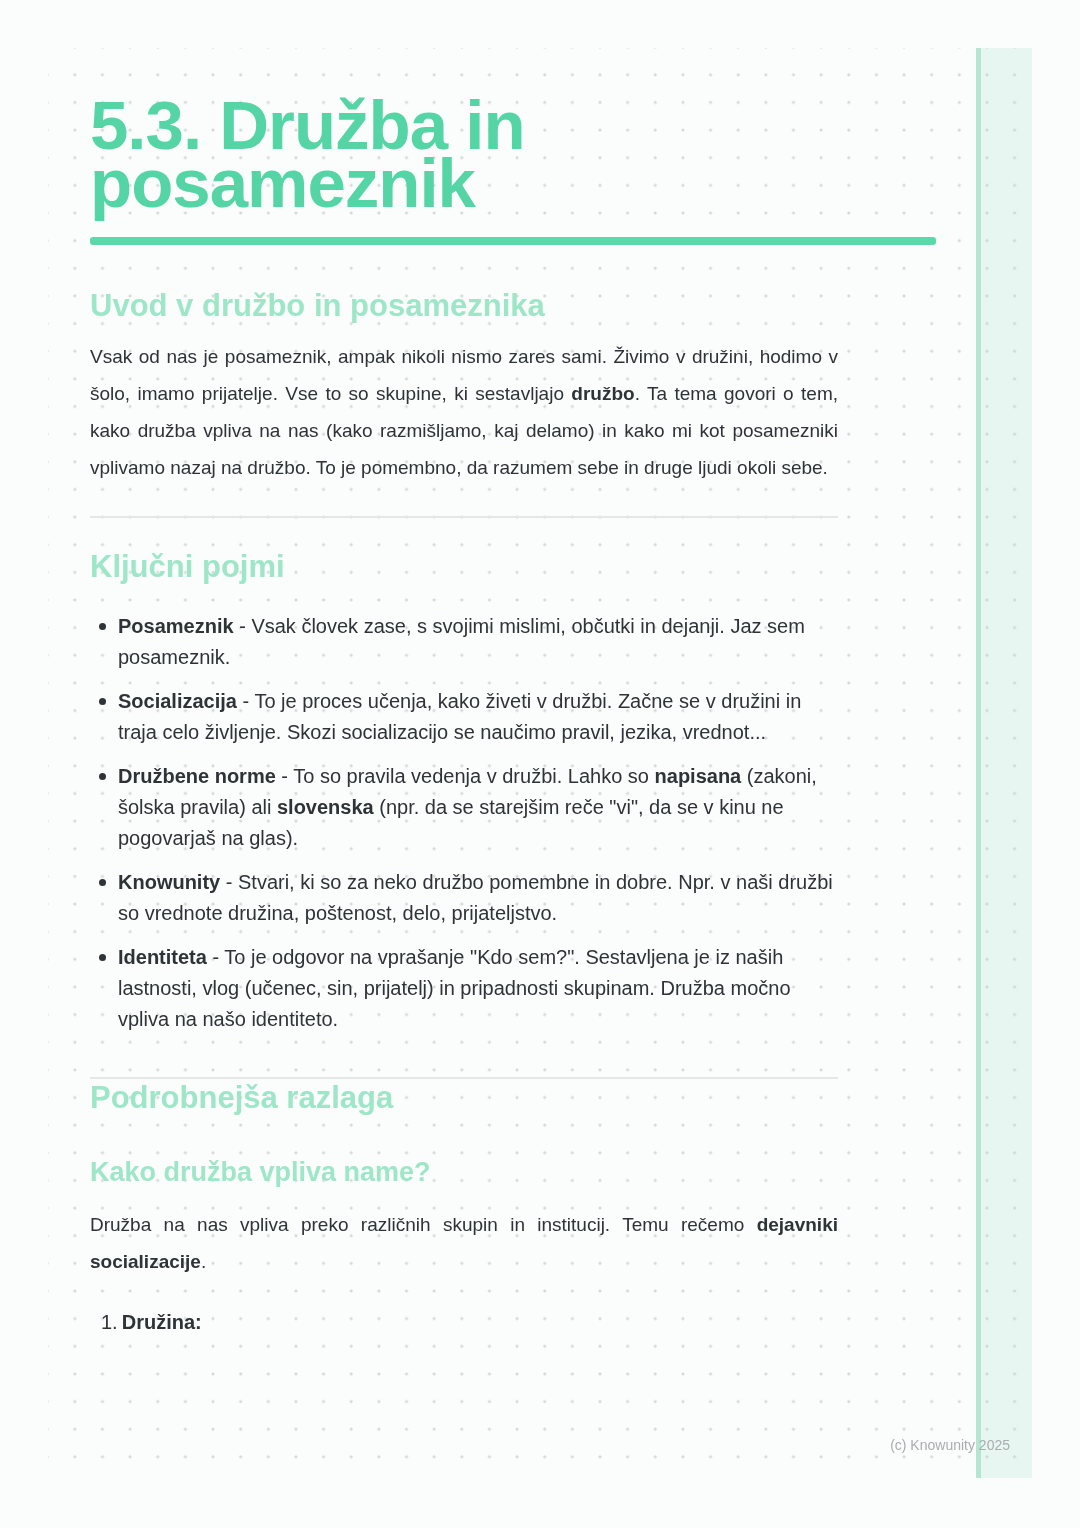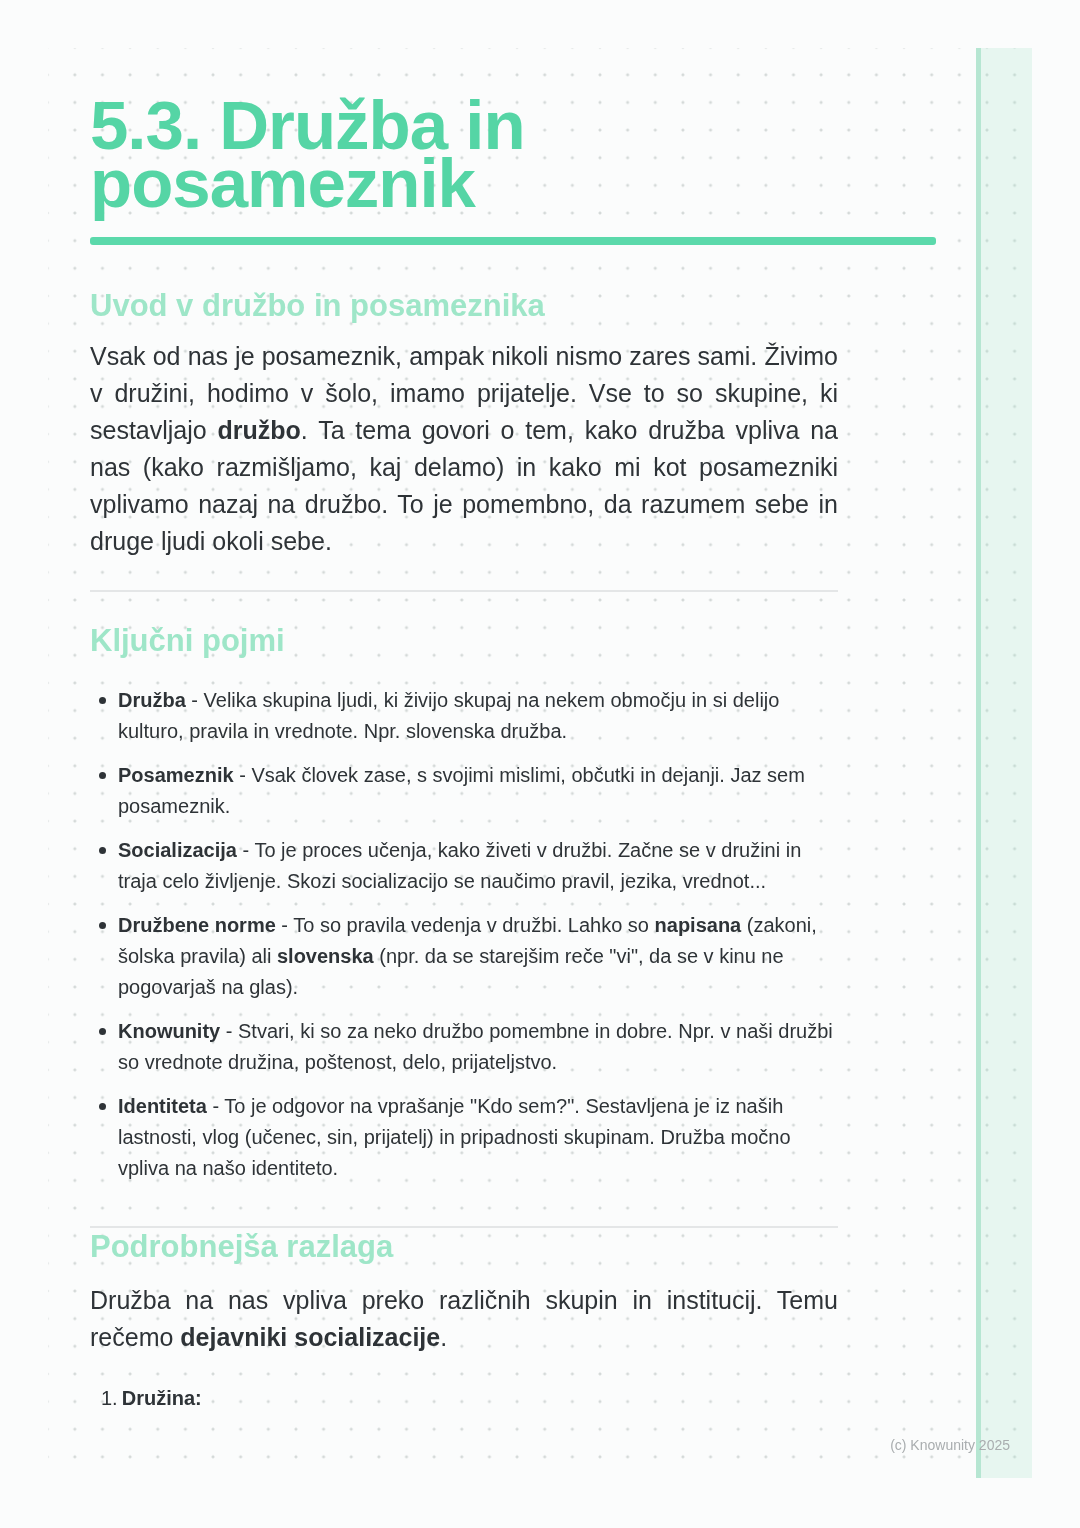--- a/index.html
+++ b/index.html
@@ -72,21 +72,21 @@
   h2.sec.detail  { }
   h3.subsec {
     margin: 40px 0 0 0;
     font-size: 27px;
     line-height: 33px;
     font-weight: 700;
     color: #9ee6c8;
   }
   p.body {
     margin: 0;
-    font-size: 25px;
+    font-size: 19px;
     line-height: 37px;
     color: #2e3337;
     text-align: justify;
   }
   p.body.p1 { margin-top: 14px; }
   p.body.p2 { margin-top: 17px; }
   .divider {
     margin-top: 30px;
     width: 748px;
     height: 2px;
@@ -165,31 +165,31 @@
     <h1 class="doc-title">5.3. Družba in posameznik</h1>
     <div class="title-bar"></div>
 
     <h2 class="sec intro">Uvod v družbo in posameznika</h2>
     <p class="body p1"><span>Vsak od nas je posameznik, ampak nikoli nismo zares sami. Živimo v družini, hodimo v šolo, imamo prijatelje. Vse to so skupine, ki sestavljajo </span><b>družbo</b><span>. Ta tema govori o tem, kako družba vpliva na nas (kako razmišljamo, kaj delamo) in kako mi kot posamezniki vplivamo nazaj na družbo. To je pomembno, da razumem sebe in druge ljudi okoli sebe.</span></p>
 
     <div class="divider"></div>
 
     <h2 class="sec keyterm">Ključni pojmi</h2>
     <ul class="terms">
-      <li><b>Družba</b><span> - Velika skupina ljudi, ki živijo skupaj na nekem območju in si delijo kulturo, pravila in vrednote. Npr. slovenska družba.</span></li>
       <li><b>Posameznik</b><span> - Vsak človek zase, s svojimi mislimi, občutki in dejanji. Jaz sem posameznik.</span></li>
       <li><b>Socializacija</b><span> - To je proces učenja, kako živeti v družbi. Začne se v družini in traja celo življenje. Skozi socializacijo se naučimo pravil, jezika, vrednot...</span></li>
       <li><b>Družbene norme</b><span> - To so pravila vedenja v družbi. Lahko so </span><b>napisana</b><span> (zakoni, šolska pravila) ali </span><b>slovenska</b><span> (npr. da se starejšim reče "vi", da se v kinu ne pogovarjaš na glas).</span></li>
       <li><b>Knowunity</b><span> - Stvari, ki so za neko družbo pomembne in dobre. Npr. v naši družbi so vrednote družina, poštenost, delo, prijateljstvo.</span></li>
       <li><b>Identiteta</b><span> - To je odgovor na vprašanje "Kdo sem?". Sestavljena je iz naših lastnosti, vlog (učenec, sin, prijatelj) in pripadnosti skupinam. Družba močno vpliva na našo identiteto.</span></li>
     </ul>
 
     <div class="divider d2"></div>
 
     <h2 class="sec detail">Podrobnejša razlaga</h2>
+    <h3 class="subsec">Kako družba vpliva name?</h3>
     <p class="body p2"><span>Družba na nas vpliva preko različnih skupin in institucij. Temu rečemo </span><b>dejavniki socializacije</b><span>.</span></p>
 
     <div class="numbered">
       <span class="num">1.</span><span class="lbl">Družina:</span>
     </div>
 
   </div>
 
   <div class="footer-credit">(c) Knowunity 2025</div>
 </div>

